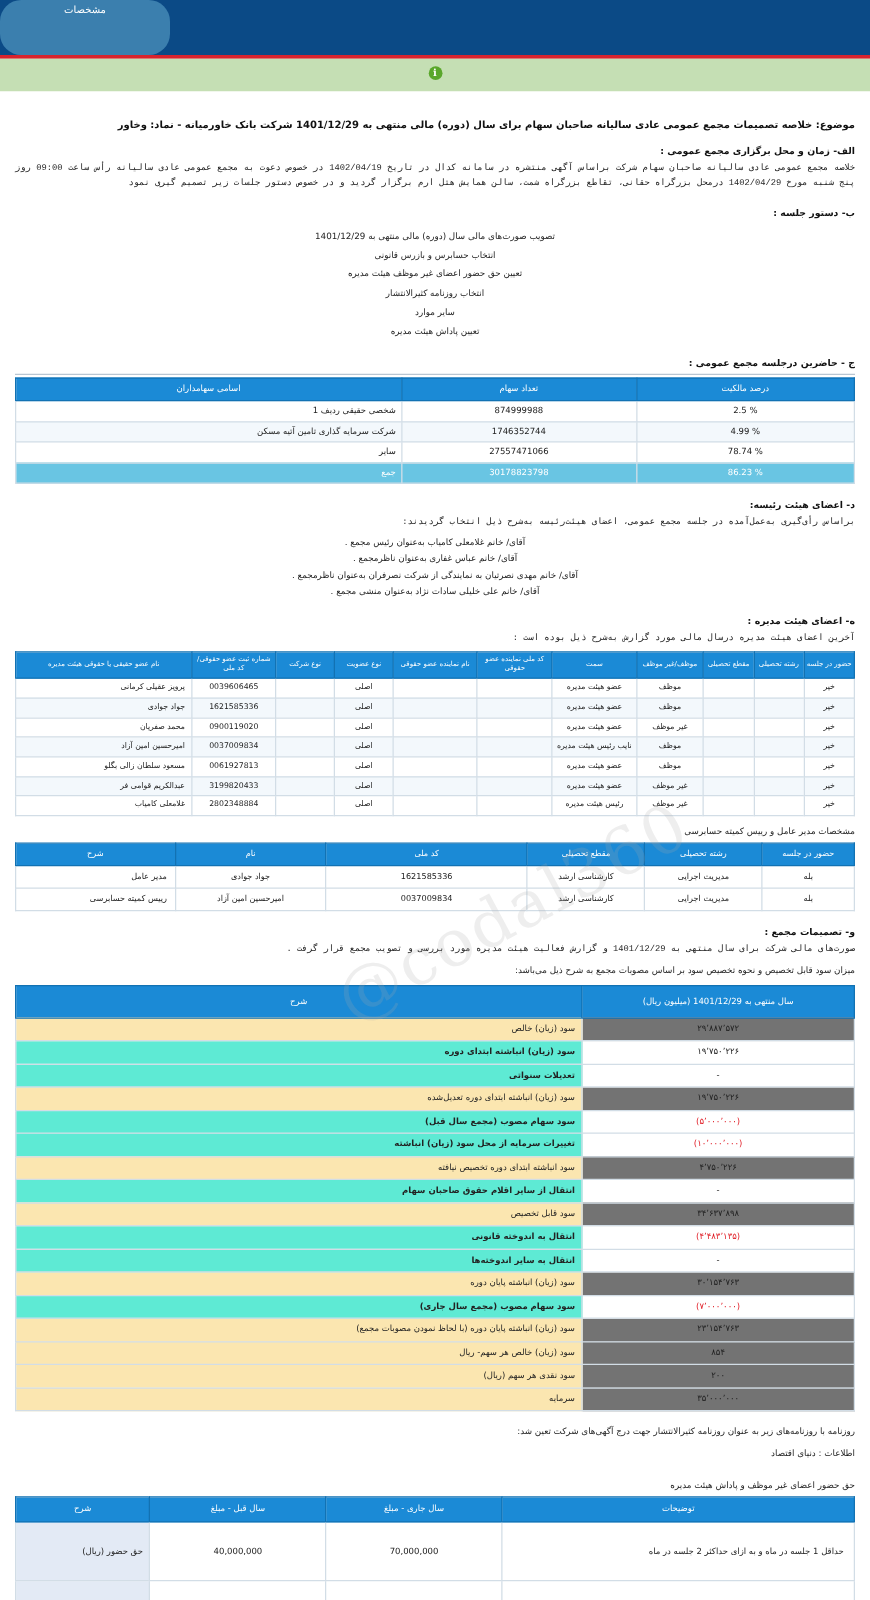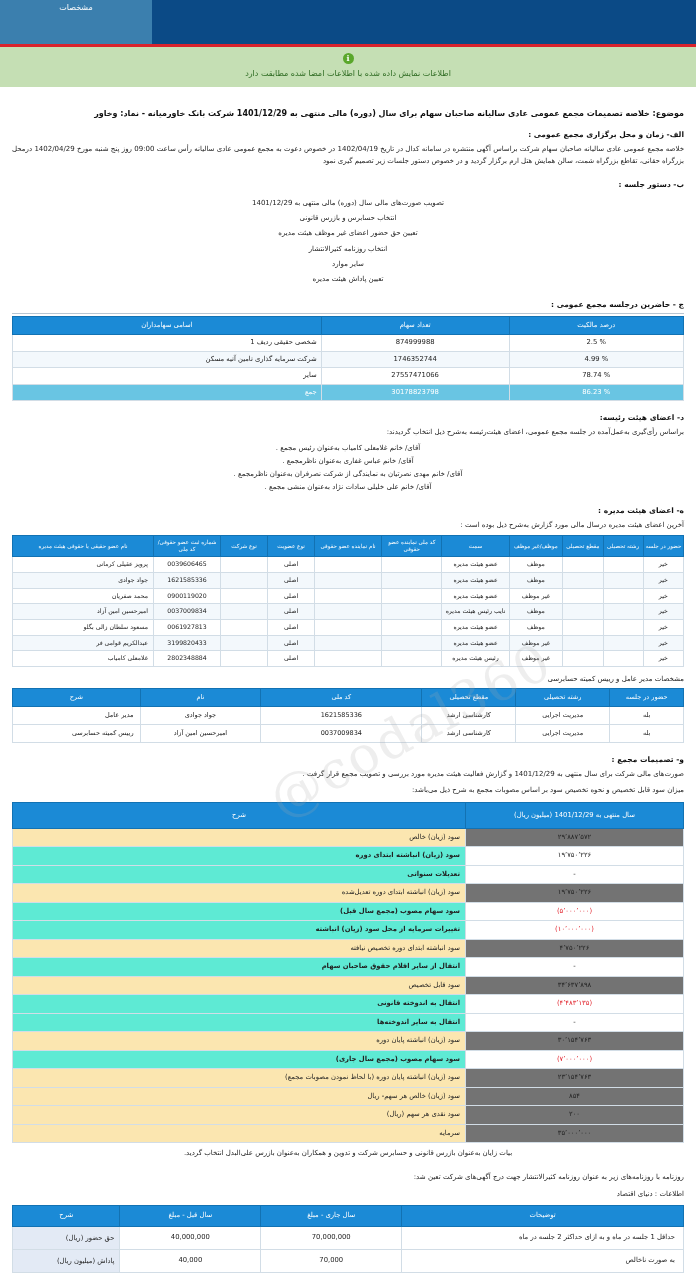--- a/index.html
+++ b/index.html
@@ -18,29 +18,30 @@
 
   
   .topbar {
     position: relative;
     height: 44px;
     background: #0b4a86;
   }
   .topbar .tab {
     position: absolute;
     top: 0; left: 0;
-    width: 152px;
+    width: 136px;
     height: 44px;
     background: #3b7fae;
     color: #ffffff;
     font-size: 8px;
     display: flex;
     align-items: flex-start;
     justify-content: center;
     padding-top: 3px;
+    border-radius: 17px;
   }
   .redline {
     height: 3px;
     background: #d9232d;
   }
 
   
   .alert {
     background: #c5dfb4;
     text-align: center;
@@ -79,20 +80,21 @@
     font-size: 7.5px;
     color: #111;
     margin: 12px 0 4px 0;
     text-align: right;
   }
   .para {
     font-size: 7px;
     line-height: 1.75;
     text-align: justify;
     margin: 0 0 4px 0;
+    font-family: Liberation Mono, monospace;
   }
   .agenda { margin: 7px 0 0 0; }
   .agenda .item {
     font-size: 7px;
     text-align: center;
     line-height: 2.2;
   }
   .rais-list .item {
     font-size: 7px;
     text-align: center;
@@ -159,21 +161,21 @@
   .tbl-profit td.desc { text-align: right; }
   .tbl-profit td.val { text-align: center; width: 218px; }
   .tbl-profit tr.hl td.desc { background: #fbe6b0; }
   .tbl-profit tr.hl td.val { background: #737373; }
   .tbl-profit tr.pl td.desc { background: #5eead4; font-weight: bold; }
   .tbl-profit tr.pl td.val { background: #ffffff; }
   .neg { color: #e01b24; }
 
   
   .tbl-remun th { font-size: 6.8px; padding: 5px 4px; }
-  .tbl-remun td { padding: 6px 5px; font-size: 6.8px; }
+  .tbl-remun td { padding: 18px 5px; font-size: 6.8px; }
   .tbl-remun td.sh { text-align: right; background: #e3eaf5; width: 150px; line-height: 1.5; }
   .tbl-remun td.note-c { text-align: right; padding-right: 8px; }
 
   
   .watermark {
     position: absolute;
     top: 700px; right: 130px;
     font-size: 52px;
     color: rgba(170,170,170,0.20);
     font-family: "DejaVu Serif", serif;
@@ -190,21 +192,20 @@
 
 <div class="wrap">
 
   <div class="topbar">
     <div class="tab">مشخصات</div>
   </div>
   <div class="redline"></div>
 
   <div class="alert">
     <span class="ico">i</span>
-    <span class="msg">اطلاعات نمایش داده شده با اطلاعات امضا شده مطابقت دارد</span>
   </div>
 
   <div class="watermark">@codal360</div>
 
   <div class="page">
 
     <div class="sec-title">موضوع: خلاصه تصمیمات مجمع عمومی عادی سالیانه صاحبان سهام برای سال (دوره) مالی منتهی به 1401/12/29 شرکت بانک خاورمیانه - نماد: وخاور</div>
 
     <div class="sec-head">الف- زمان و محل برگزاری مجمع عمومی :</div>
     <div class="para">خلاصه مجمع عمومی عادی سالیانه صاحبان سهام شرکت براساس آگهی منتشره در سامانه کدال در تاریخ 1402/04/19 در خصوص دعوت به مجمع عمومی عادی سالیانه رأس ساعت 09:00 روز پنج شنبه مورخ 1402/04/29 درمحل  بزرگراه حقانی، تقاطع بزرگراه شمت، سالن همایش هتل ارم  برگزار گردید و در خصوص دستور جلسات زیر تصمیم گیری نمود</div>
@@ -483,24 +484,24 @@
             <td class="val">۲۰۰</td>
             <td class="desc">سود نقدی هر سهم (ریال)</td>
           </tr>
         <tr class="hl">
             <td class="val">۳۵٬۰۰۰٬۰۰۰</td>
             <td class="desc">سرمایه</td>
           </tr>
       </tbody>
     </table>
 
-    <div class="note">بیات زایان  به‌عنوان بازرس قانونی و حسابرس شرکت و  تدوین و همکاران  به‌عنوان بازرس علی‌البدل انتخاب گردید.</div>
     <div class="note right" style="margin-top:10px">روزنامه با روزنامه‌های زیر به عنوان روزنامه کثیرالانتشار جهت درج آگهی‌های شرکت تعین شد:</div>
     <div class="note right" style="margin-top:0">اطلاعات : دنیای اقتصاد</div>
 
+    <div class="caption" style="text-align:right;margin-top:14px">حق حضور اعضای غیر موظف و پاداش هیئت مدیره</div>
     <table class="tbl-remun">
       <thead>
         <tr>
           <th style="width:42%">توضیحات</th>
           <th style="width:21%">سال جاری - مبلغ</th>
           <th style="width:21%">سال قبل - مبلغ</th>
           <th>شرح</th>
         </tr>
       </thead>
       <tbody>

